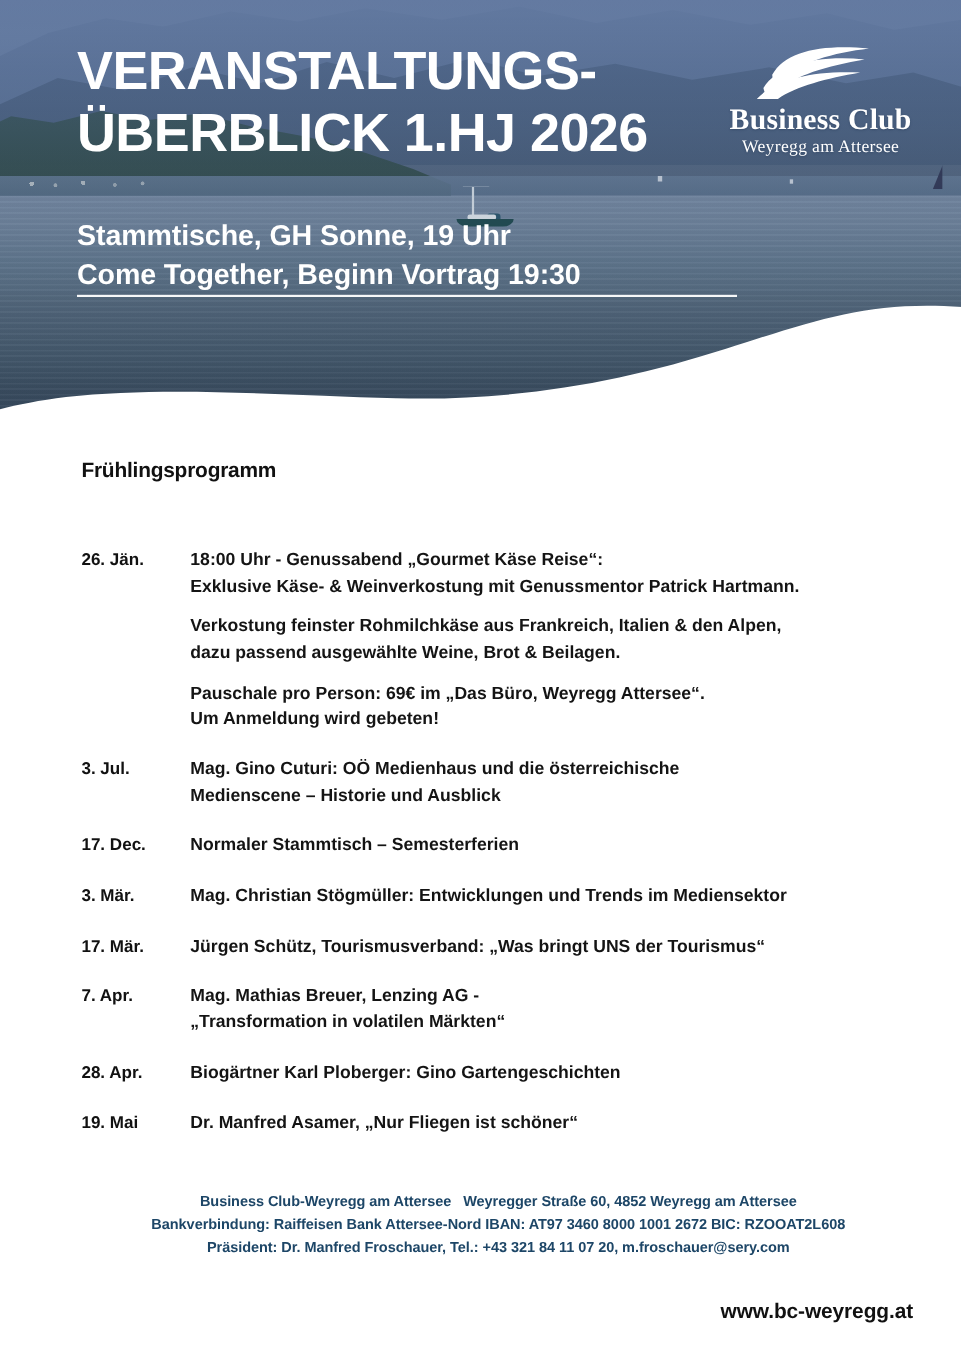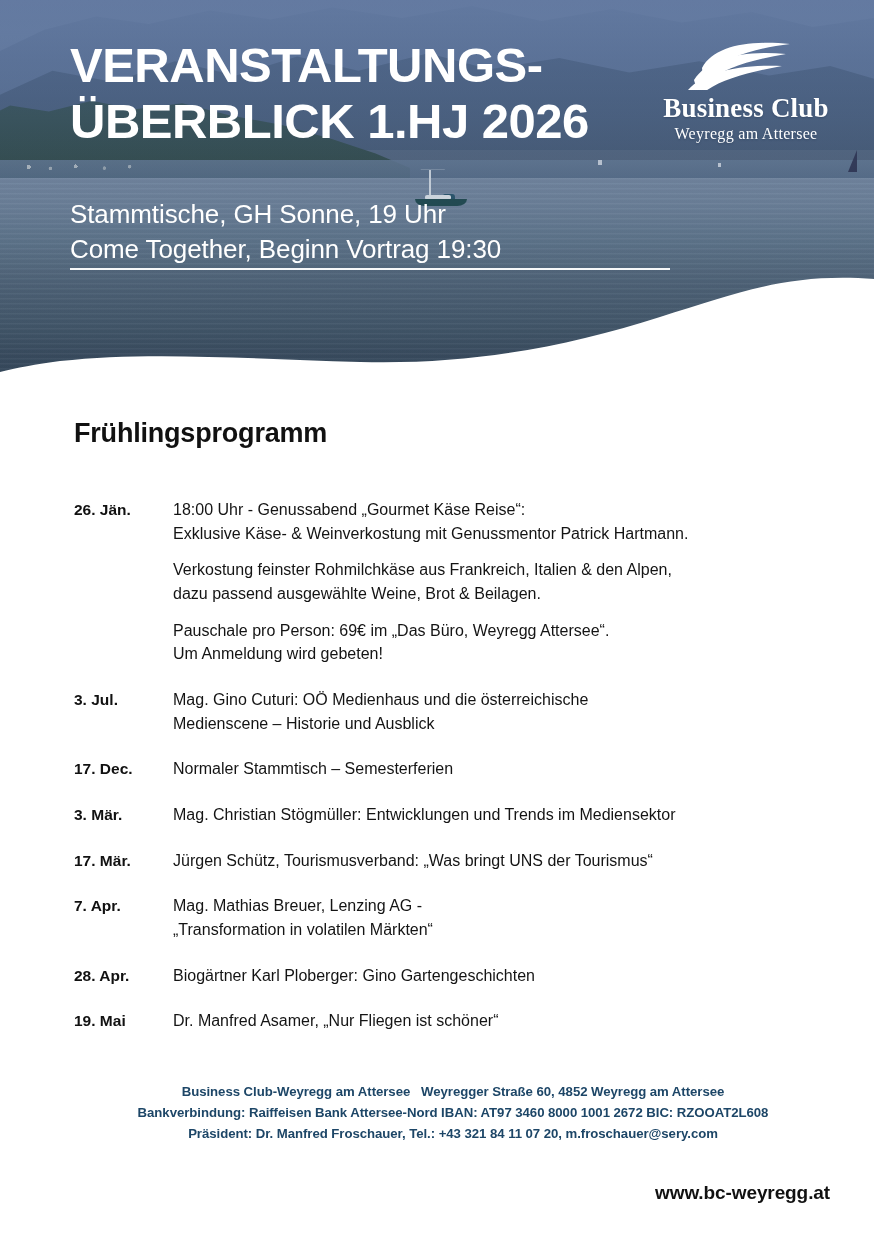--- a/index.html
+++ b/index.html
@@ -161,21 +161,21 @@
     letter-spacing: -0.5px;
   }
   .hero-title .line { display: block; white-space: nowrap; }
 
   .hero-sub {
     position: absolute;
     left: 70px; top: 197px;
     width: 640px;
     color: #ffffff;
     font-size: 26px;
-    font-weight: normal;
+    font-weight: bold;
     line-height: 1.33;
     letter-spacing: -0.1px;
   }
   .hero-sub .line { display: block; white-space: nowrap; }
   .hero-rule {
     position: absolute;
     left: 70px; top: 268px;
     width: 600px; height: 2px;
     background: #ffffff;
     opacity: .95;
@@ -210,21 +210,21 @@
 
   
   .main {
     position: absolute;
     left: 0; top: 400px;
     width: 874px;
   }
   .section-title {
     position: absolute;
     left: 74px; top: 18px;
-    font-size: 27px;
+    font-size: 19px;
     font-weight: bold;
     color: #111111;
     letter-spacing: -0.2px;
   }
 
   .program {
     position: absolute;
     left: 74px; top: 98px;
     width: 740px;
   }
@@ -240,20 +240,21 @@
     color: #111111;
     line-height: 1.45;
     padding-top: 1px;
     white-space: nowrap;
   }
   .event-body {
     flex: 1 1 auto;
     font-size: 16px;
     color: #141414;
     line-height: 1.48;
+    font-weight: bold;
   }
   .event-body p { margin: 0 0 13px 0; }
   .event-body p:last-child { margin-bottom: 0; }
   .event-body .ln { display: block; }
 
   
   .footer {
     position: absolute;
     left: 0; top: 1082px;
     width: 874px;

